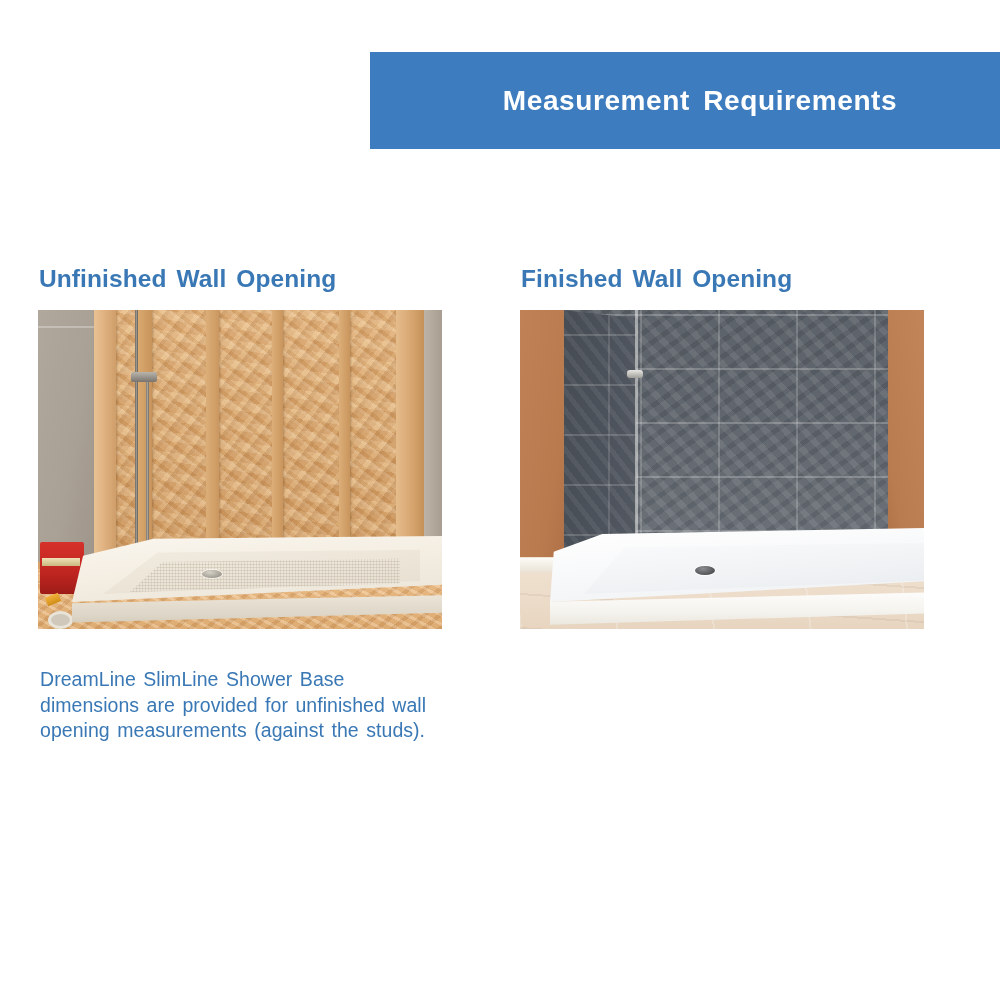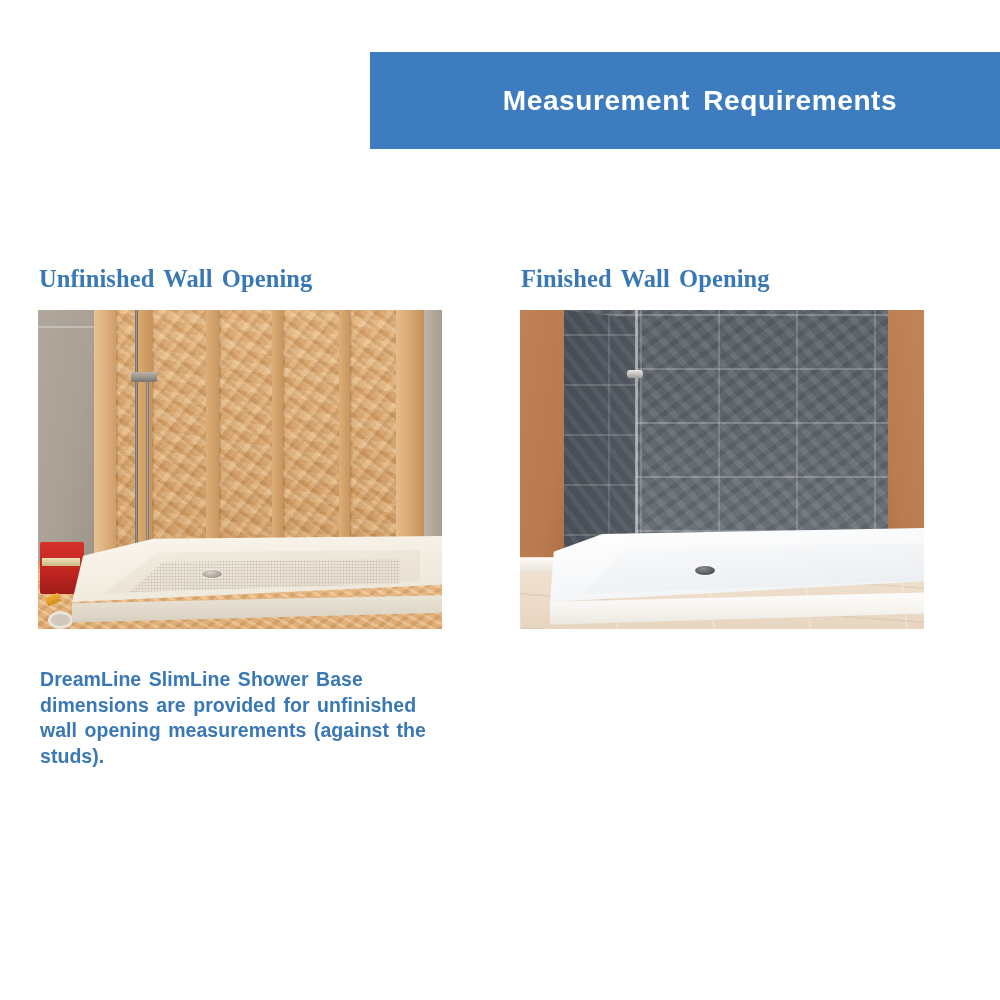--- a/index.html
+++ b/index.html
@@ -54,21 +54,20 @@
   .col-right { left: 520px; width: 324px; }
 
   .col-title {
     color: #3978B5;
     font-size: 24.5px;
     font-weight: bold;
     letter-spacing: 0.1px;
     word-spacing: 3px;
     margin: 0 0 17px 1px;
     white-space: nowrap;
-    font-family: Liberation Serif, serif;
   }
 
   
   .photo {
     position: relative;
     width: 404px;
     height: 319px;
     overflow: hidden;
     background: #cfcabd;
   }
@@ -263,21 +262,21 @@
     position:absolute; left:145px; top:38px; width:20px; height:9px;
     border-radius:50%;
     background: radial-gradient(ellipse at 40% 30%, #8b8d90 0%, #5d5f62 55%, #3c3e40 100%);
     box-shadow: 0 0 0 1px rgba(255,255,255,.7);
   }
 
   
   .caption {
     color: #3978B5;
     font-size: 19.5px;
-    font-weight: bold;
+    font-weight: normal;
     line-height: 25.5px;
     letter-spacing: 0.05px;
     word-spacing: 2px;
     margin: 38px 0 0 2px;
   }
   .col-right .caption { margin-top: 38px; }
 </style>
 </head>
 <body>
 

